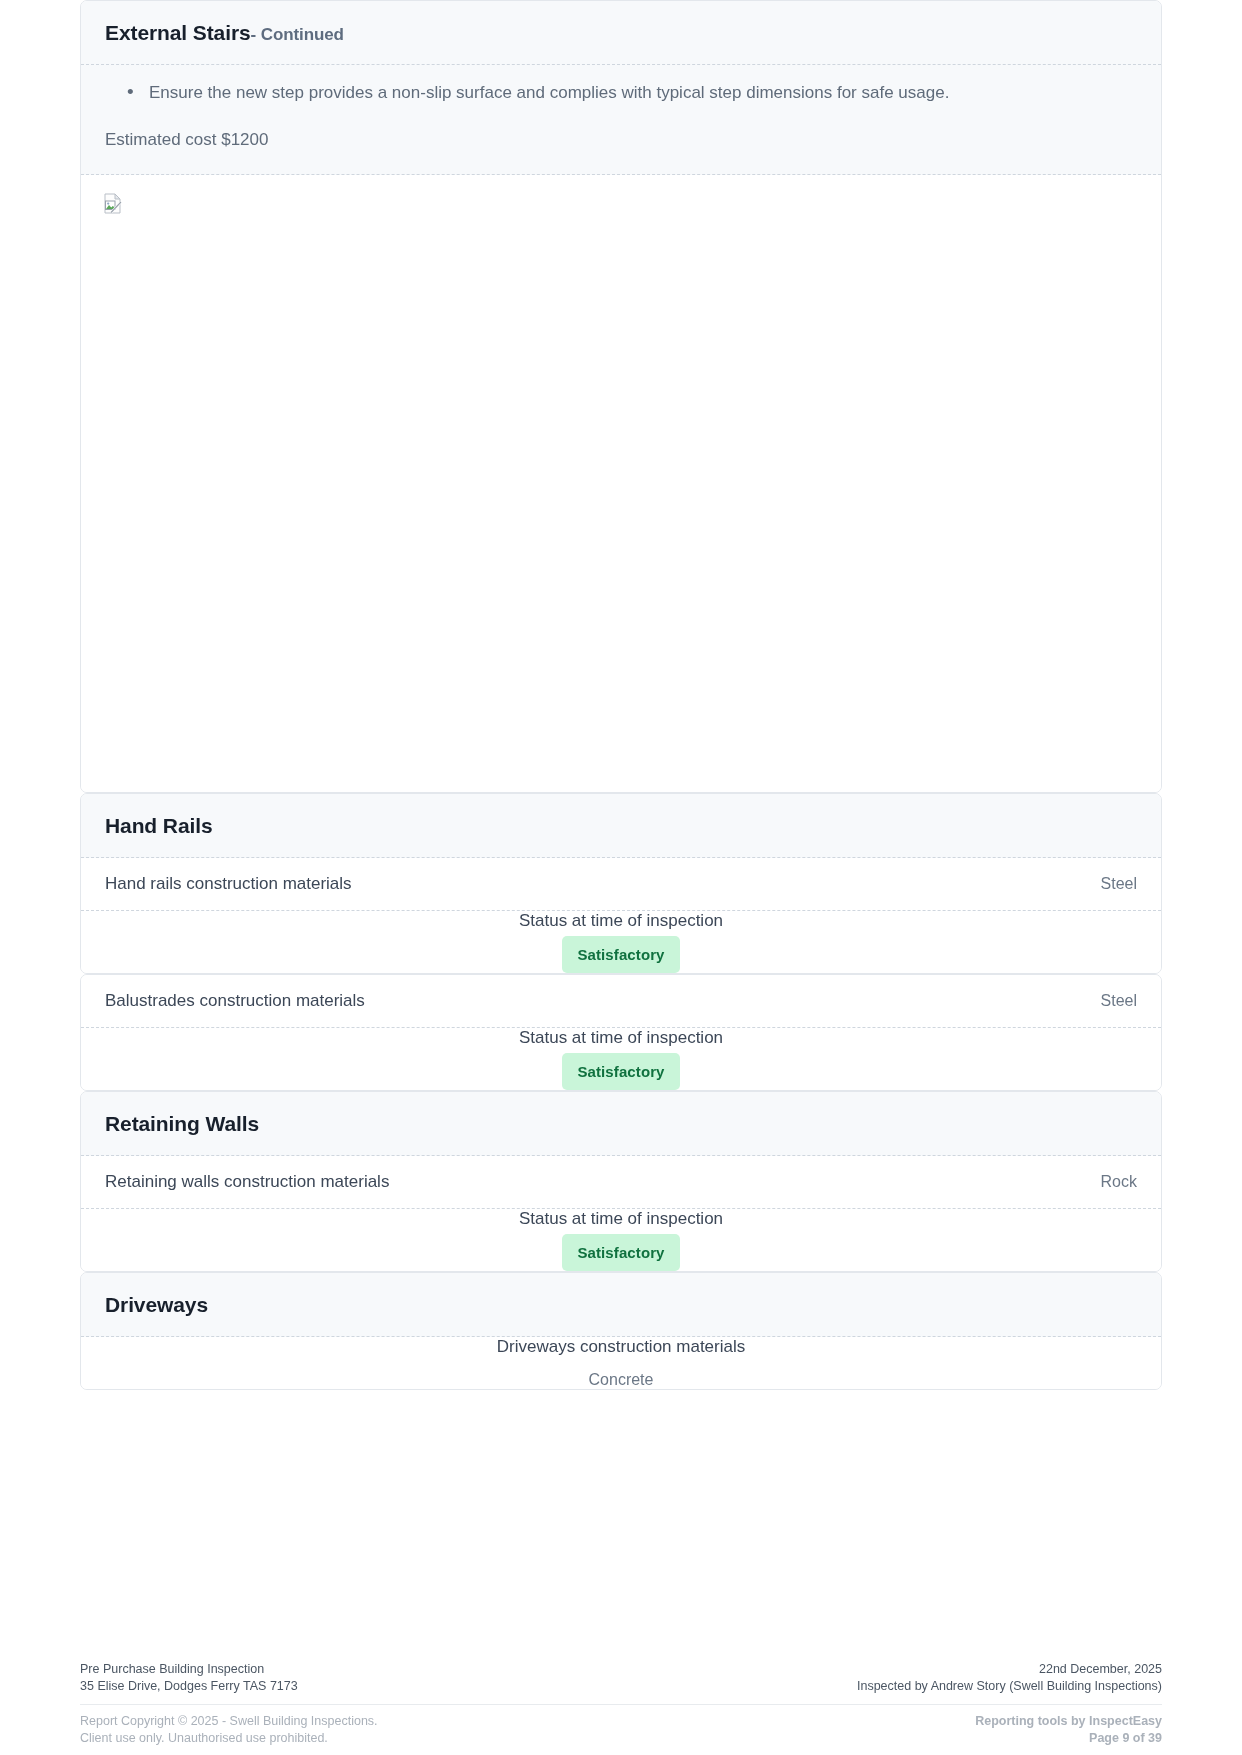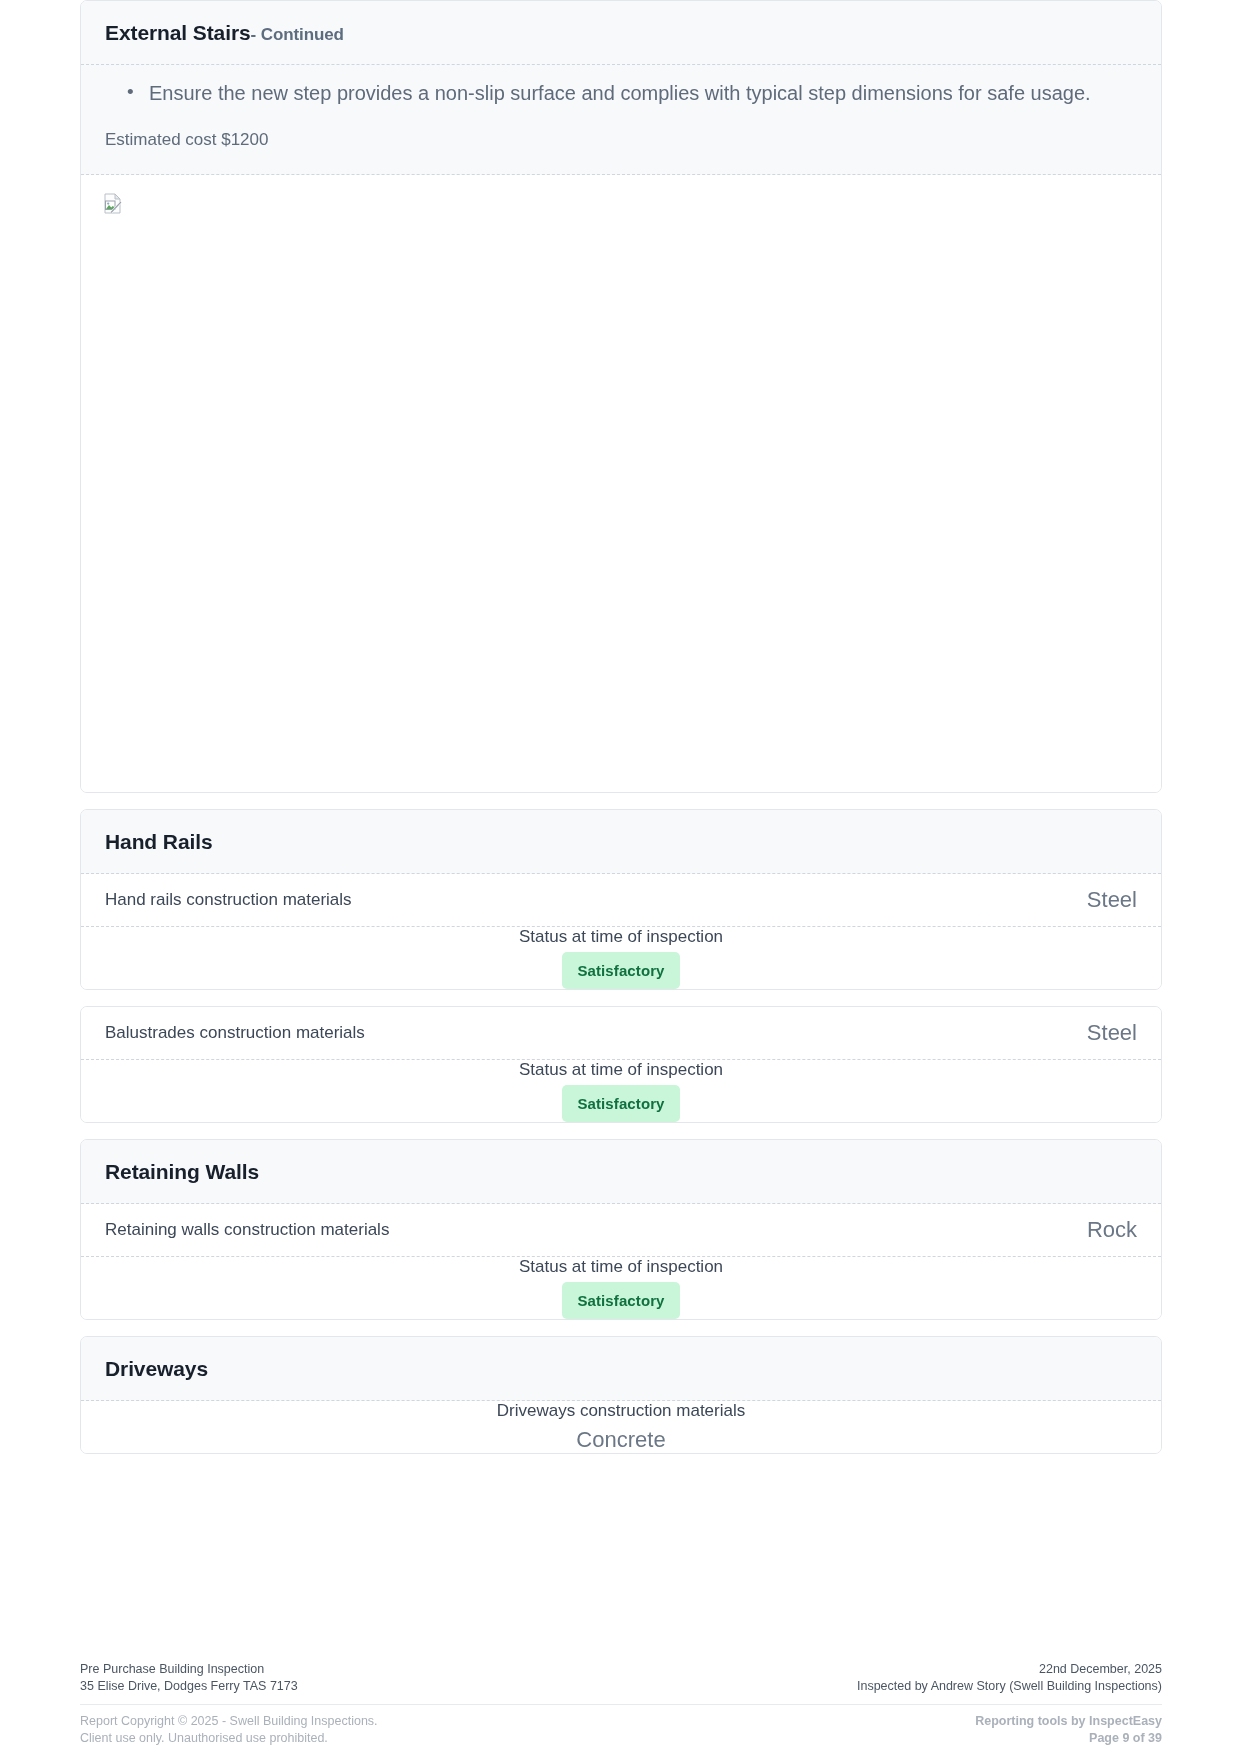--- a/index.html
+++ b/index.html
@@ -22,21 +22,20 @@
     box-sizing: border-box;
     padding: 0 80px;
   }
 
   
   .card {
     border: 1px solid #e3e7ec;
     border-radius: 7px;
     background: #ffffff;
     overflow: hidden;
-    margin-bottom: 16px;
   }
   .card-header {
     background: #f7f9fb;
     padding: 20px 24px 19px 24px;
     border-bottom: 1px dashed #cfd6de;
   }
   .card-header h2 {
     margin: 0;
     font-size: 21px;
     font-weight: bold;
@@ -55,21 +54,21 @@
     padding: 14px 24px 24px 24px;
     border-bottom: 1px dashed #cfd6de;
   }
   .notes-block ul {
     margin: 0 0 0 0;
     padding: 0 0 0 22px;
     list-style: none;
   }
   .notes-block li {
     position: relative;
-    font-size: 20px;
+    font-size: 17px;
     line-height: 28px;
     color: #5f6b7a;
     padding-left: 22px;
   }
   .notes-block li:before {
     content: "\2022";
     position: absolute;
     left: 0;
     top: -1px;
     color: #5f6b7a;
@@ -104,21 +103,21 @@
     min-height: 52px;
     border-bottom: 1px dashed #cfd6de;
     background: #ffffff;
   }
   .row:last-child { border-bottom: none; flex-direction: column; }
   .row .label {
     font-size: 17px;
     color: #3c4757;
   }
   .row .value {
-    font-size: 22px;
+    font-size: 16px;
     color: #6b7786;
   }
   .row.status { min-height: 62px; }
   .badge {
     display: inline-block;
     background: #c9f5d9;
     color: #10713f;
     font-size: 15px;
     font-weight: bold;
     border-radius: 5px;

